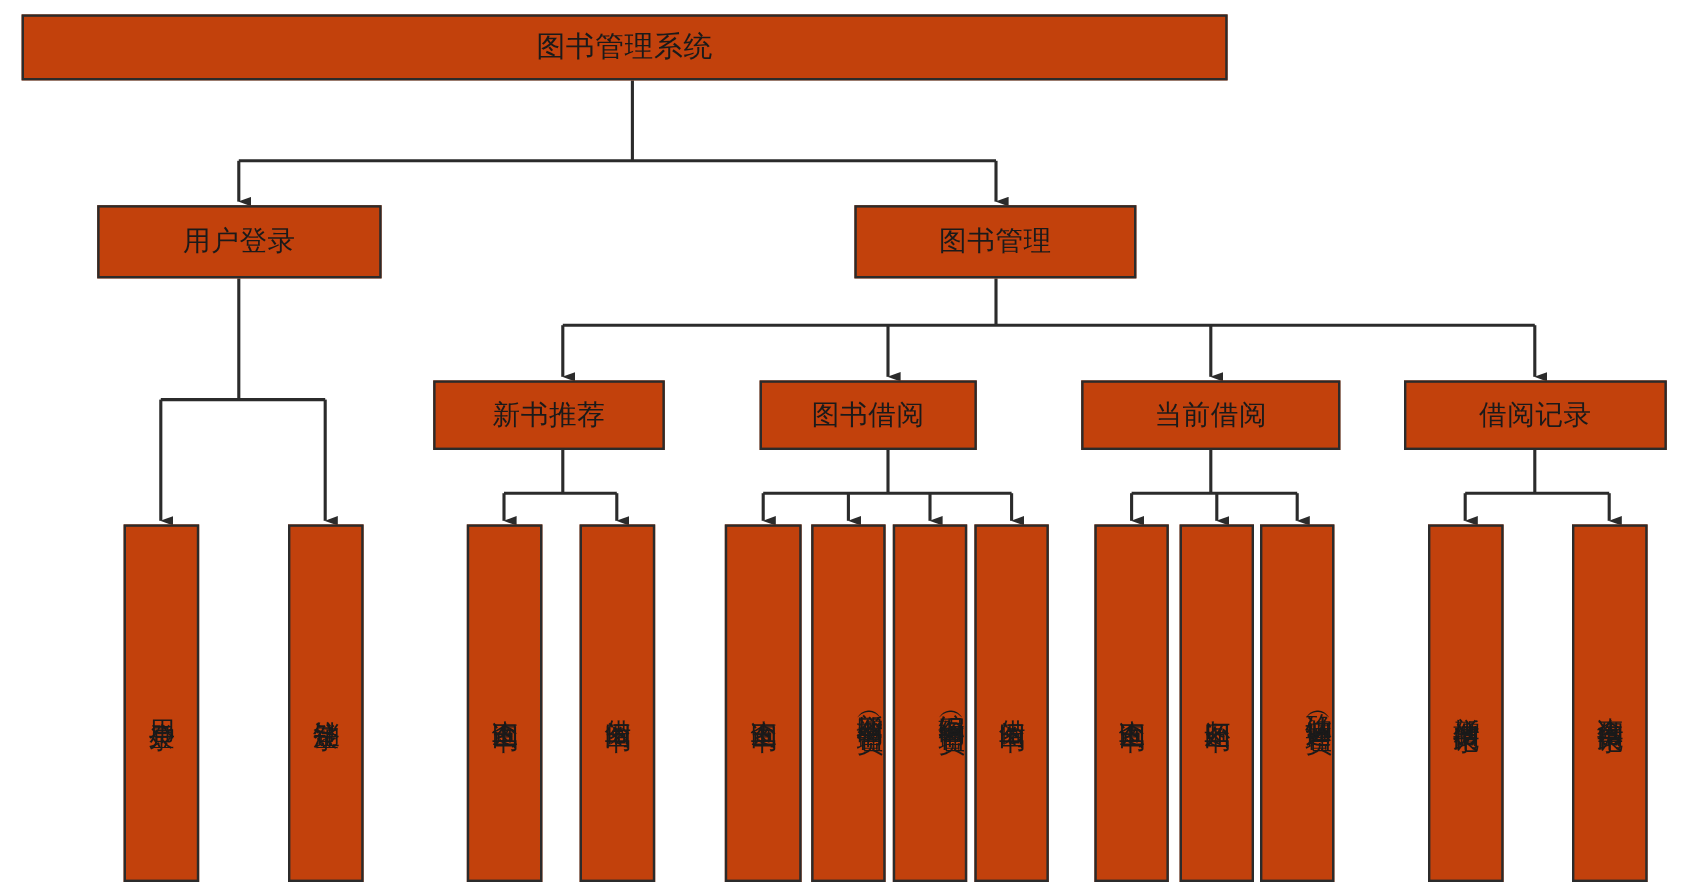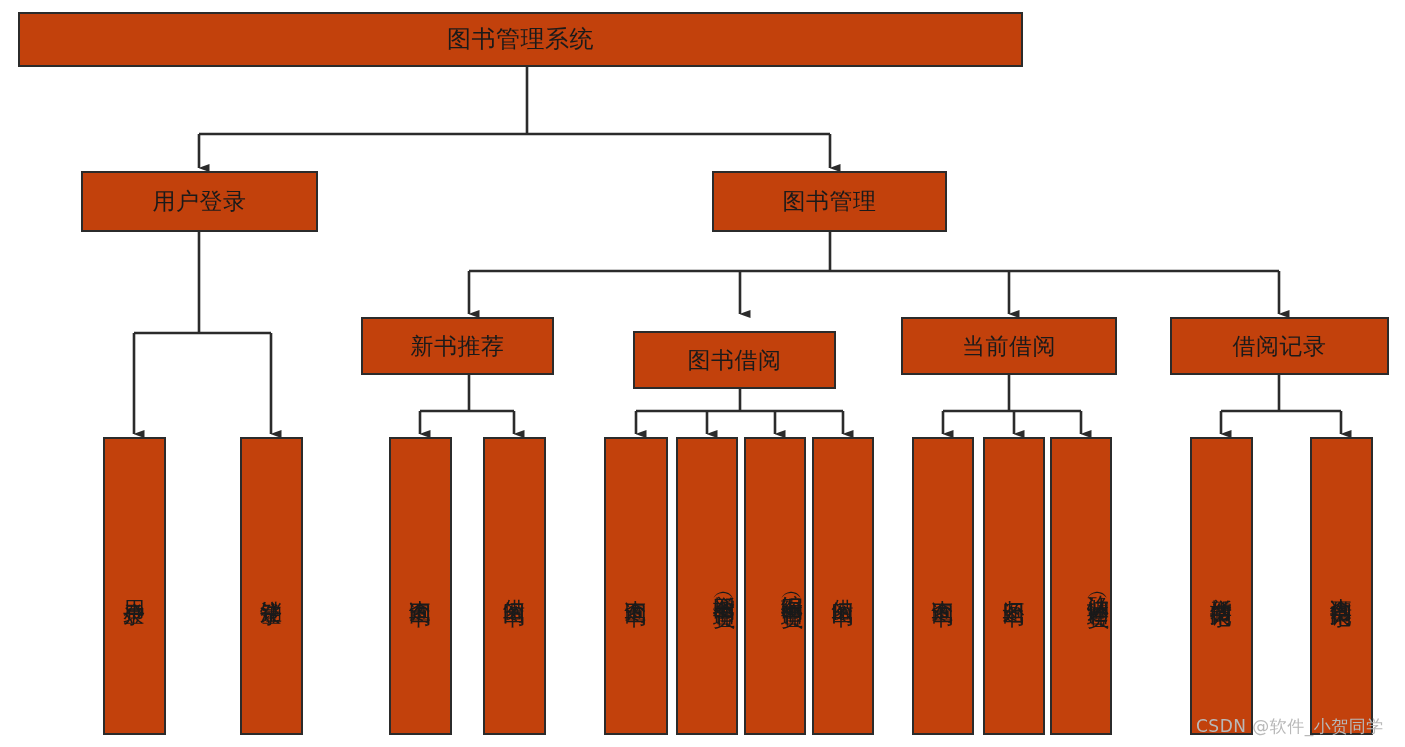--- a/index.html
+++ b/index.html
@@ -128,21 +128,21 @@
   <div class="node node-h" style="left:81px; top:171px; width:237px; height:61px;">
     <span>用户登录</span>
   </div>
   <div class="node node-h" style="left:712px; top:171px; width:235px; height:61px;text-align:center;">
     <span>图书管理</span>
   </div>
 
   <div class="node node-h" style="left:361px; top:317px; width:193px; height:58px;">
     <span>新书推荐</span>
   </div>
-  <div class="node node-h" style="left:633px; top:331px; width:203px; height:58px;">
+  <div class="node node-h" style="left:633px; top:317px; width:181px; height:58px;">
     <span>图书借阅</span>
   </div>
   <div class="node node-h" style="left:1170px; top:317px; width:219px; height:58px;">
     <span>借阅记录</span>
   </div>
   <div class="node node-h" style="left:901px; top:317px; width:216px; height:58px;">
     <span>当前借阅</span>
   </div>
 
   <div class="node node-v center-v" style="left:103px; top:437px; width:63px; height:298px;">
@@ -182,15 +182,14 @@
     <span>确认归还（管理员）</span>
   </div>
 
   <div class="node node-v center-v" style="left:1190px; top:437px; width:63px; height:298px;">
     <span>新增借阅记录</span>
   </div>
   <div class="node node-v center-v" style="left:1310px; top:437px; width:63px; height:298px;">
     <span>查询借阅记录</span>
   </div>
 
-  <div class="watermark" style="left:1196px; top:715px;">CSDN @软件_小贺同学</div>
 
 </div>
 
 </body></html>

